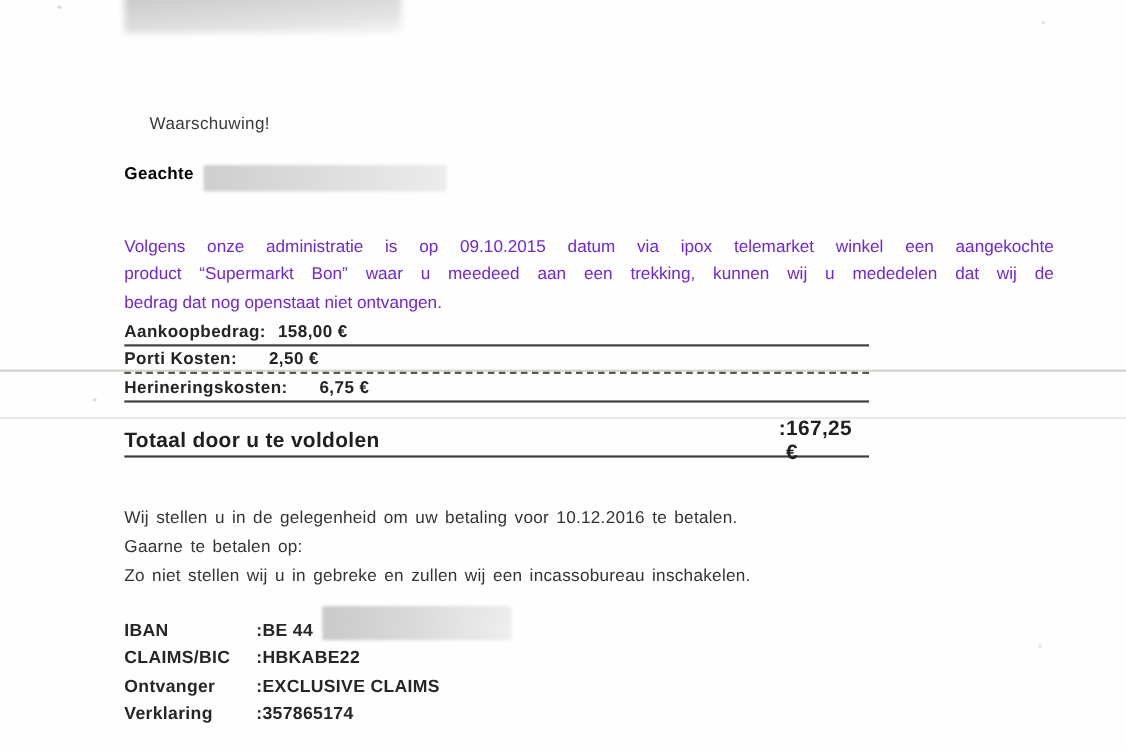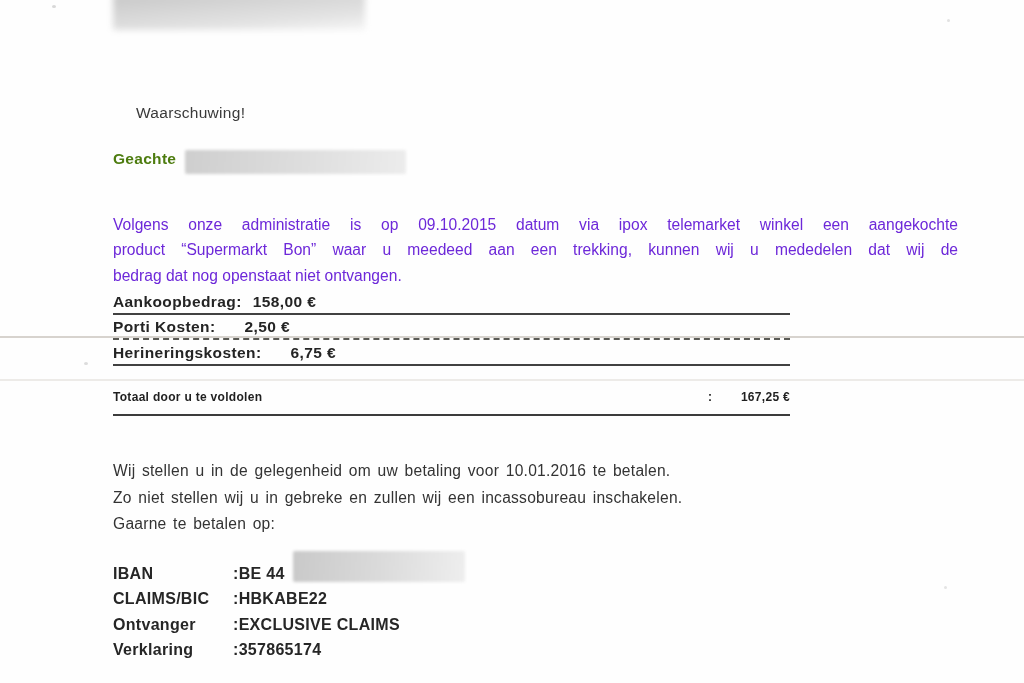--- a/index.html
+++ b/index.html
@@ -31,21 +31,21 @@
     filter: blur(1.5px);
   }
 
   .warning-heading {
     position: absolute; left: 113px; top: 104px;
     font-size: 15.5px; color: #3a3a3a; letter-spacing: 0.3px; margin-left: 23px;
   }
 
   .salutation {
     position: absolute; left: 113px; top: 150px;
-    font-size: 15.5px; font-weight: bold; color: #4d7c0f;
+    font-size: 15.5px; font-weight: bold; color: #000000;
     letter-spacing: 0.3px;
   }
 
   .intro-para {
     position: absolute; left: 113px; top: 176px; width: 845px;
     font-size: 15.6px; line-height: 25.4px; color: #6d28d9; margin-top: 36px;
   }
   .intro-para .jline { text-align: justify; text-align-last: justify; }
   .intro-para .jline.last { text-align-last: left; }
 
@@ -58,23 +58,23 @@
     font-weight: bold; font-size: 15.5px; color: #242424;
     padding-bottom: 2px; letter-spacing: 0.4px;
   }
   .charge-row.r0 { height: 26px; }
   .charge-row.r1 { height: 25px; border-bottom-color: #5a5a55; border-bottom-style: dashed; }
   .charge-row.r2 { height: 26px; }
   .charge-value { display: flex; justify-content: space-between; width: 80px; }
 
   .total-row {
     position: absolute; left: 113px; top: 390px; width: 677px; height: 26px;
-    display: flex; justify-content: space-between; align-items: flex-start;
+    display: flex; justify-content: space-between; align-items: center;
     box-sizing: border-box; border-bottom: 2px solid #3c3c3c;
-    font-weight: bold; font-size: 12px; color: #1f1f1f;
+    font-weight: bold; font-size: 19px; color: #1f1f1f;
     padding-bottom: 2px; letter-spacing: 0.3px;
   }
   .total-row .charge-value { width: 82px; }
 
   .payment-para {
     position: absolute; left: 113px; top: 458px;
     font-size: 15.6px; line-height: 26.6px; color: #333;
     letter-spacing: 0.25px; word-spacing: 2px;
   }
 
@@ -158,23 +158,23 @@
 
   <div class="total-row">
     <span>Totaal door u te voldolen</span>
     <span class="charge-value">
       <span>:</span>
       <span>167,25 €</span>
     </span>
   </div>
 
   <div class="payment-para">
-    <div>Wij stellen u in de gelegenheid om uw betaling voor 10.01.2016 te betalen.</div>
+    <div>Wij stellen u in de gelegenheid om uw betaling voor 10.12.2016 te betalen.</div>
+    <div>Gaarne te betalen op:</div>
     <div>Zo niet stellen wij u in gebreke en zullen wij een incassobureau inschakelen.</div>
-    <div>Gaarne te betalen op:</div>
   </div>
 
   <div class="bank-details">
     <div class="bank-row">
       <span class="bank-label">IBAN</span>
       <span class="bank-value">:BE 44</span>
       <span class="redaction-iban"></span>
     </div>
     <div class="bank-row">
       <span class="bank-label">CLAIMS/BIC</span>

